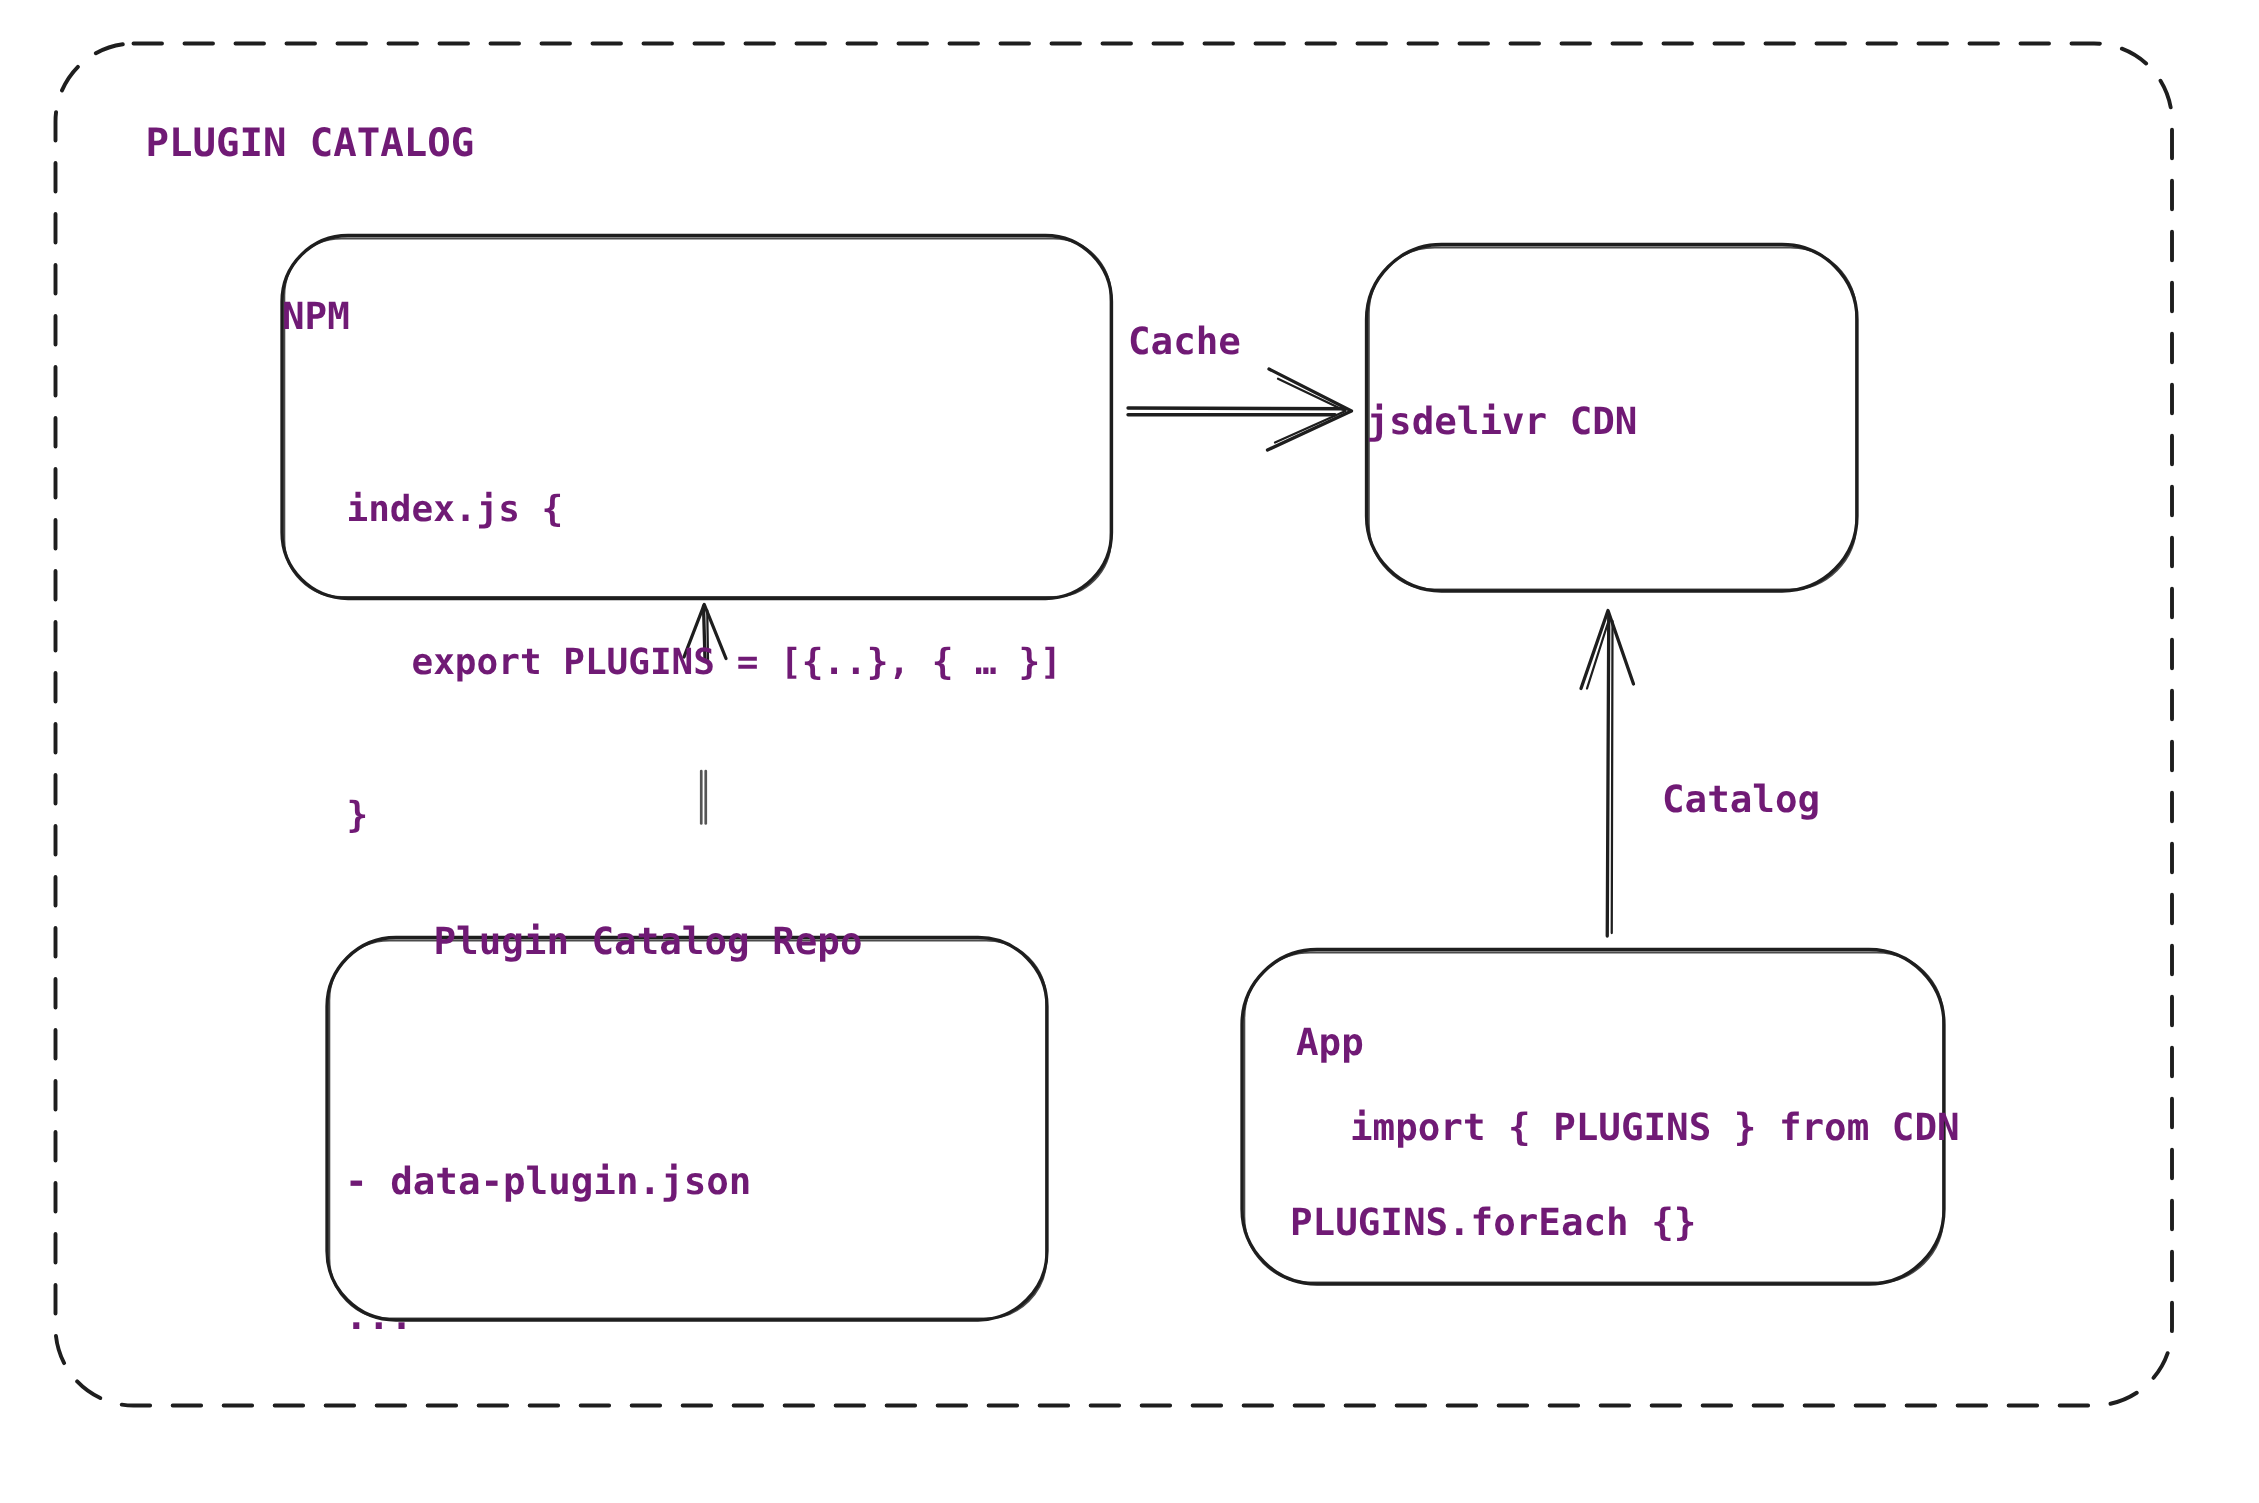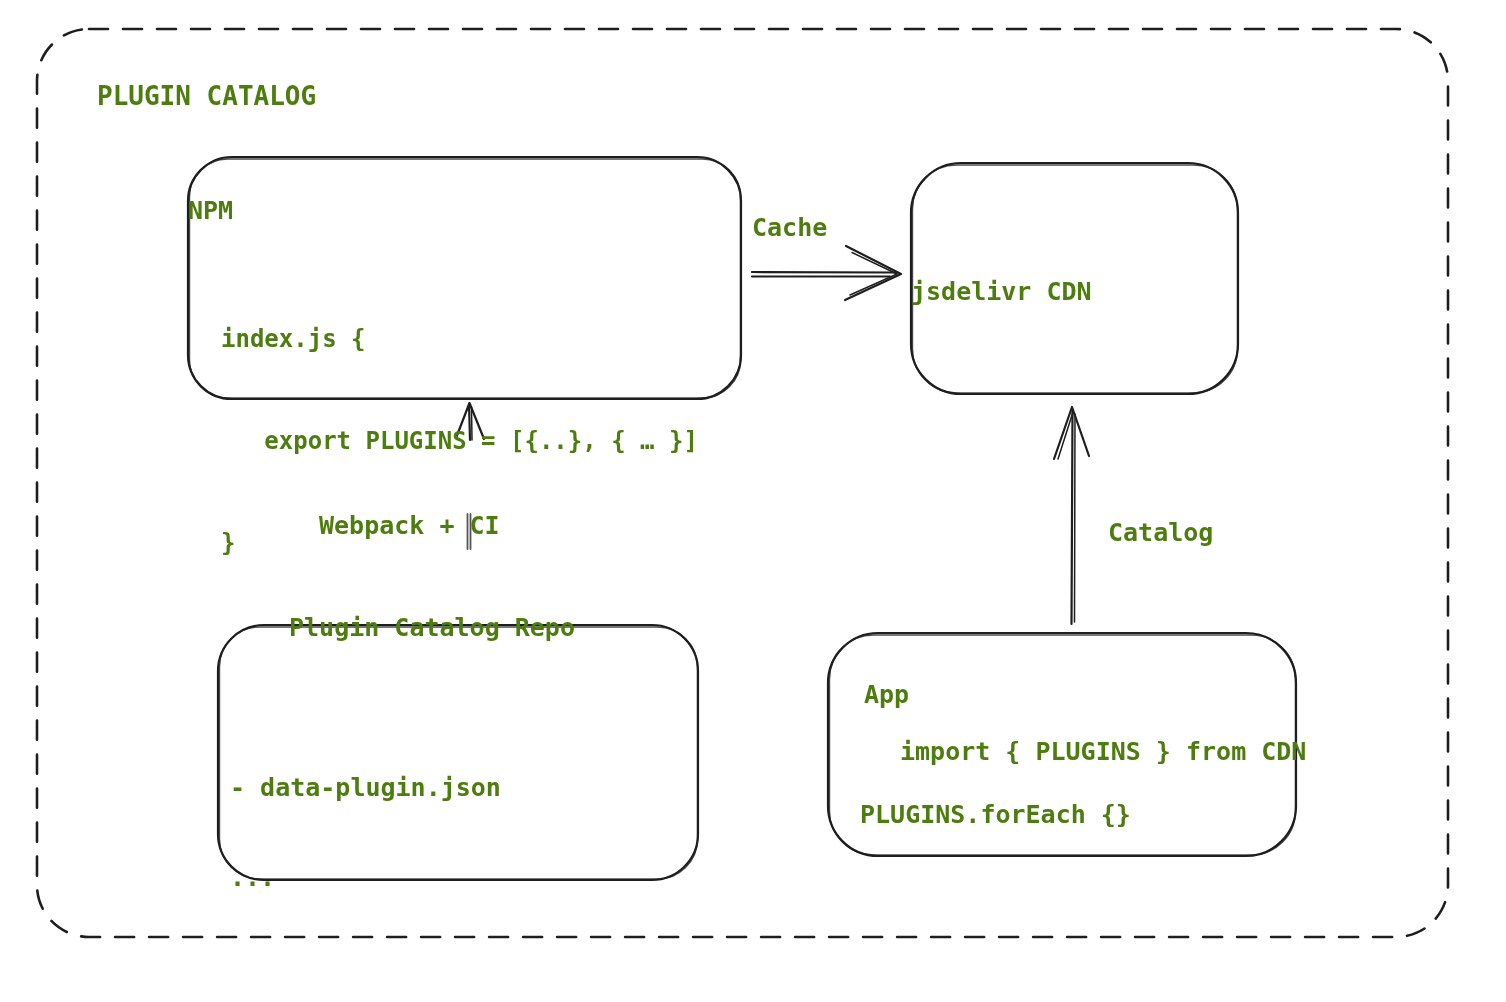--- a/index.html
+++ b/index.html
@@ -6,21 +6,21 @@
     margin: 0;
     padding: 0;
     background: #ffffff;
   }
   .canvas {
     position: relative;
     width: 1506px;
     height: 1002px;
     background: #ffffff;
     font-family: "DejaVu Sans Mono", "Liberation Mono", monospace;
-    color: #4d7c0f;
+    color: #701a75;
     overflow: hidden;
   }
   .canvas svg {
     position: absolute;
     left: 0;
     top: 0;
   }
   .label {
     position: absolute;
     font-weight: bold;
@@ -30,20 +30,21 @@
   }
   .title {
     font-size: 26px;
   }
   .centered {
     text-align: left;
   }
   .npm-code {
     font-size: 24px;
     line-height: 34px;
+    margin-left: 10px;
   }
   .repo-files {
     font-size: 25px;
     line-height: 30px;
   }
   .two-line {
     line-height: 32px;
   }
 </style>
 </head>
@@ -107,24 +108,23 @@
 
   <div class="label centered" style="left:188px; top:197px; width:553px;">NPM</div>
   <div class="label npm-code" style="left:221px; top:254px;">
     <div>index.js {</div>
     <div>   export PLUGINS = [{..}, { … }]</div>
     <div>}</div>
   </div>
 
   <div class="label centered" style="left:752px; top:214px; width:150px;">Cache</div>
 
-  <div class="label centered" style="left:911px; top:267px; width:327px;margin-top:11px;">jsdelivr CDN</div>
+  <div class="label centered" style="left:911px; top:267px; width:327px;">jsdelivr CDN</div>
 
   <div class="label centered two-line" style="left:319px; top:446px; width:300px;">
-    <div>Webpack + CI</div>
   </div>
 
   <div class="label" style="left:289px; top:570px;margin-top:44px;">Plugin Catalog Repo</div>
 
   <div class="label repo-files" style="left:230px; top:713px;">
     <div>- data-plugin.json</div>
     <div>...</div>
   </div>
 
   <div class="label" style="left:864px; top:681px;">App</div>

